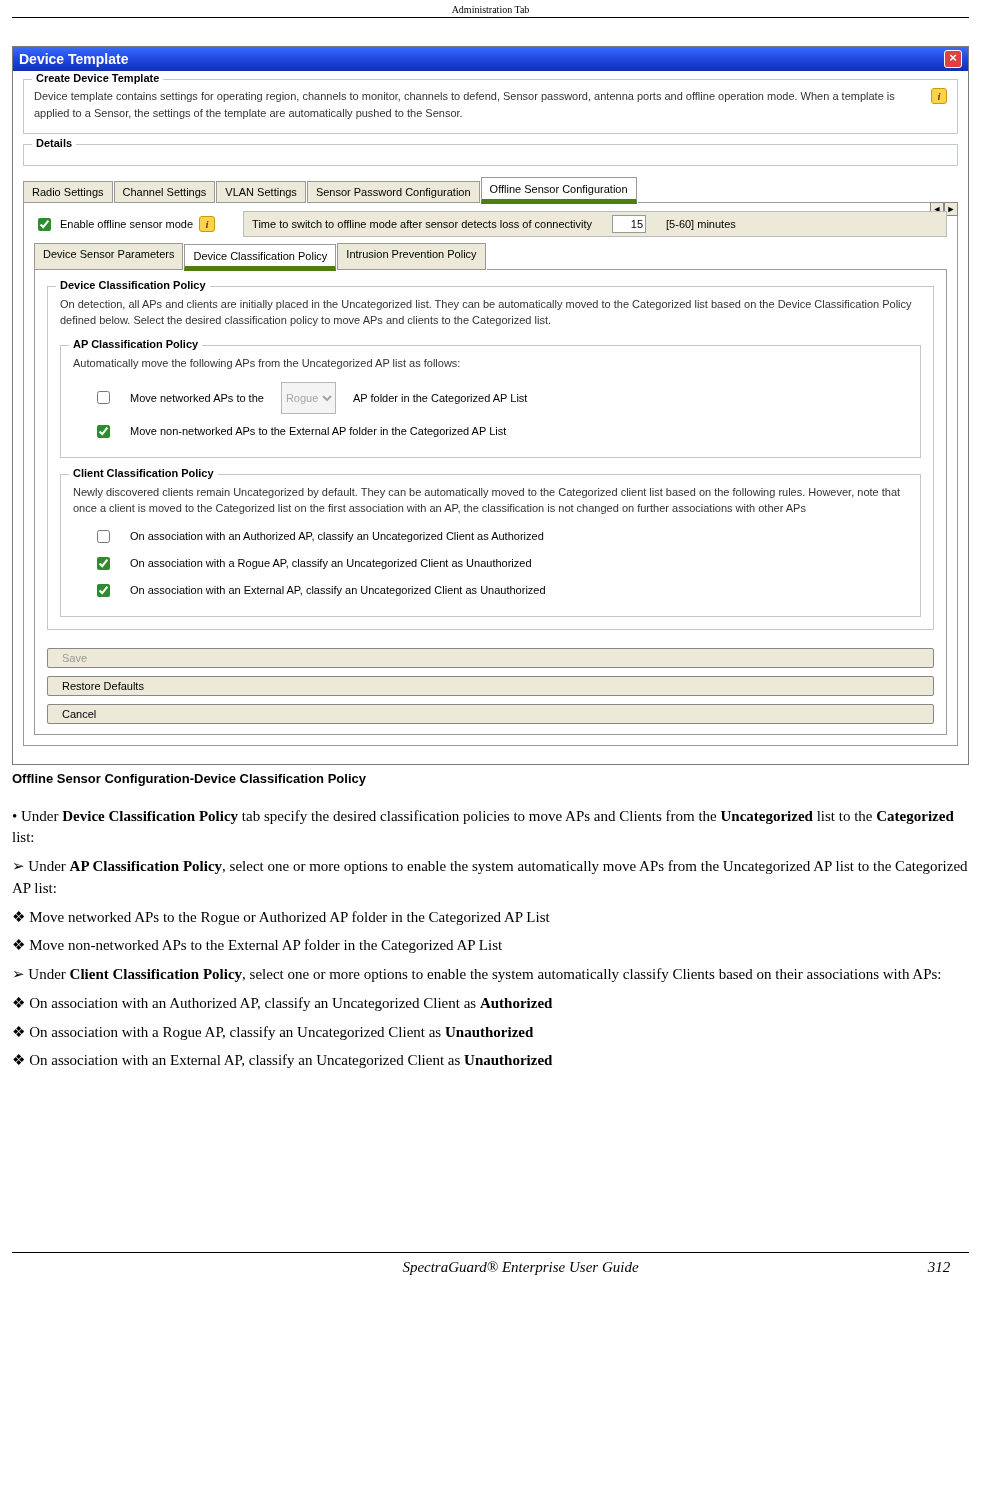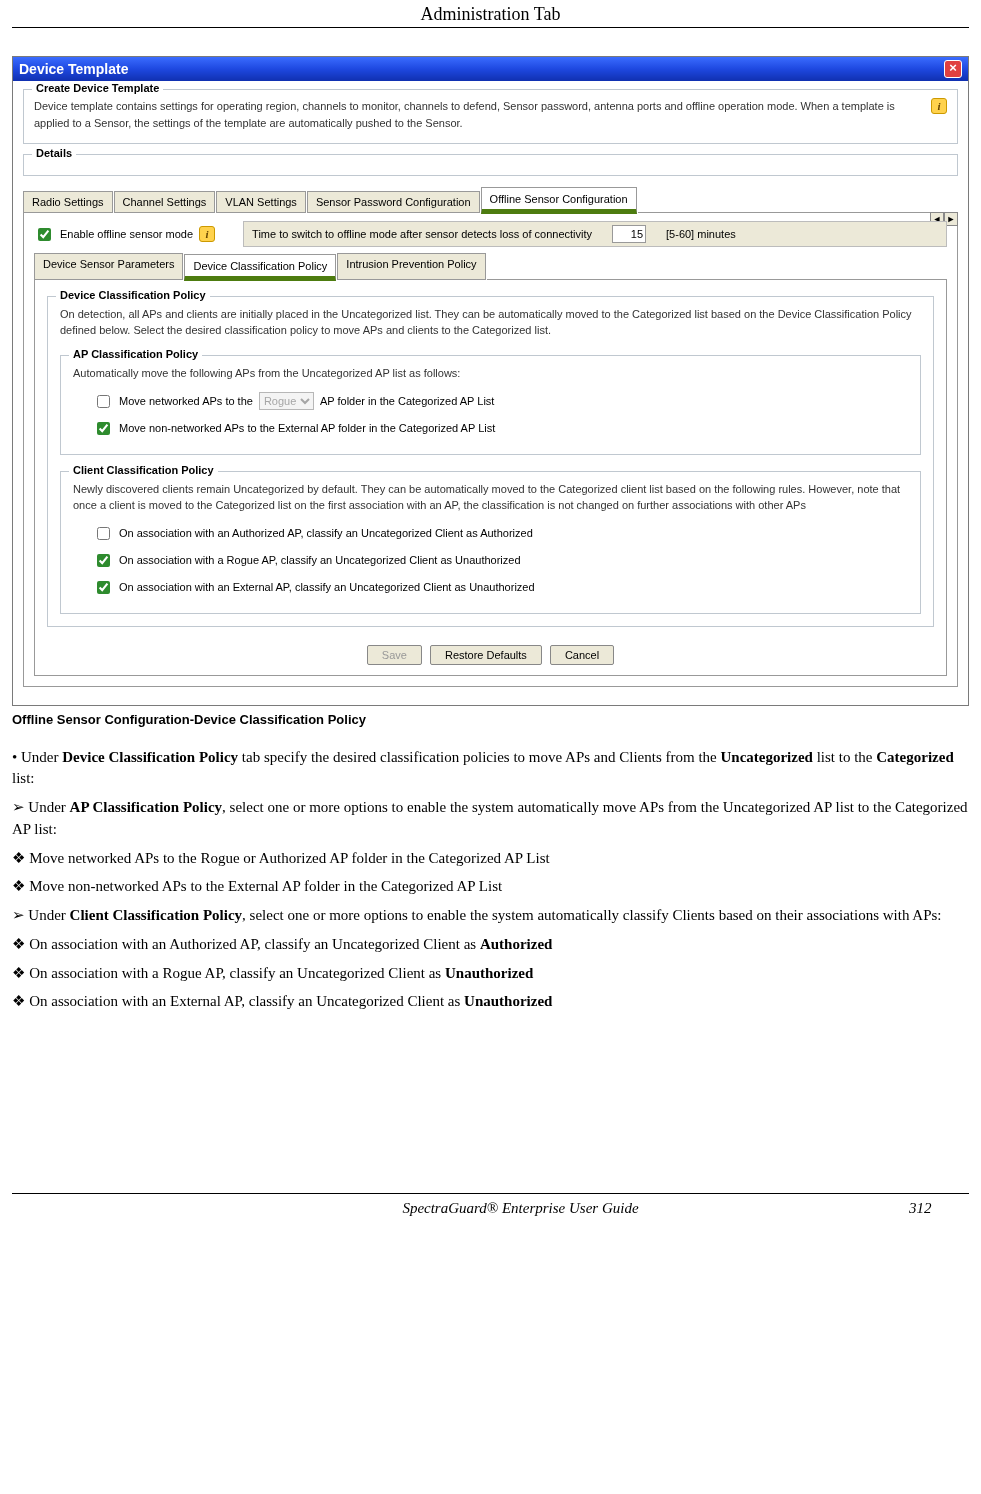--- a/index.html
+++ b/index.html
@@ -9,21 +9,21 @@
     font-size: 14px;
     color: #000;
     background: #fff;
     width: 981px;
   }
   .page {
     padding: 0 12px;
   }
   .page-header {
     text-align: center;
-    font-size: 18px;
+    font-size: 10px;
     padding: 4px 0 2px 0;
     border-bottom: 1px solid #000;
     margin-bottom: 28px;
   }
   .dialog {
     border: 1px solid #7a7a7a;
     margin-bottom: 6px;
     font-family: Tahoma, Verdana, sans-serif;
     font-size: 11px;
     background: #fff;
@@ -204,34 +204,35 @@
     padding: 0 4px;
     position: absolute;
     top: -8px;
     left: 8px;
     font-size: 11px;
   }
   .policy-text { color: #333; line-height: 1.45; margin-bottom: 6px; }
   .opt-row {
     display: flex;
     align-items: center;
-    gap: 6px;
+    gap: 17px;
     padding: 4px 0 4px 20px;
   }
   .opt-row select {
     border: 1px solid #999;
     font-size: 11px;
-    height: 18px;
+    height: 32px;
     background: #f0f0f0;
   }
   .btn-row {
     display: flex;
     justify-content: center;
     gap: 8px;
     margin-top: 18px;
+    flex-direction: column;
   }
   .btn {
     border: 1px solid #888;
     background: #ece9d8;
     padding: 3px 14px;
     font-size: 11px;
     cursor: pointer;
     border-radius: 2px;
   }
   .btn.disabled {
@@ -255,21 +256,21 @@
   .footer {
     border-top: 1px solid #000;
     margin-top: 180px;
     padding: 6px 0 12px 0;
     display: flex;
     font-style: italic;
     font-size: 15px;
   }
   .footer .left { width: 120px; }
   .footer .center { flex: 1; text-align: center; }
-  .footer .right { width: 60px; text-align: left; }
+  .footer .right { width: 60px; text-align: center; }
 </style>
 </head>
 <body>
 
 <div class="page">
   <div class="page-header">Administration Tab</div>
 
   <div class="dialog">
     <div class="titlebar">
       <span>Device Template</span>

